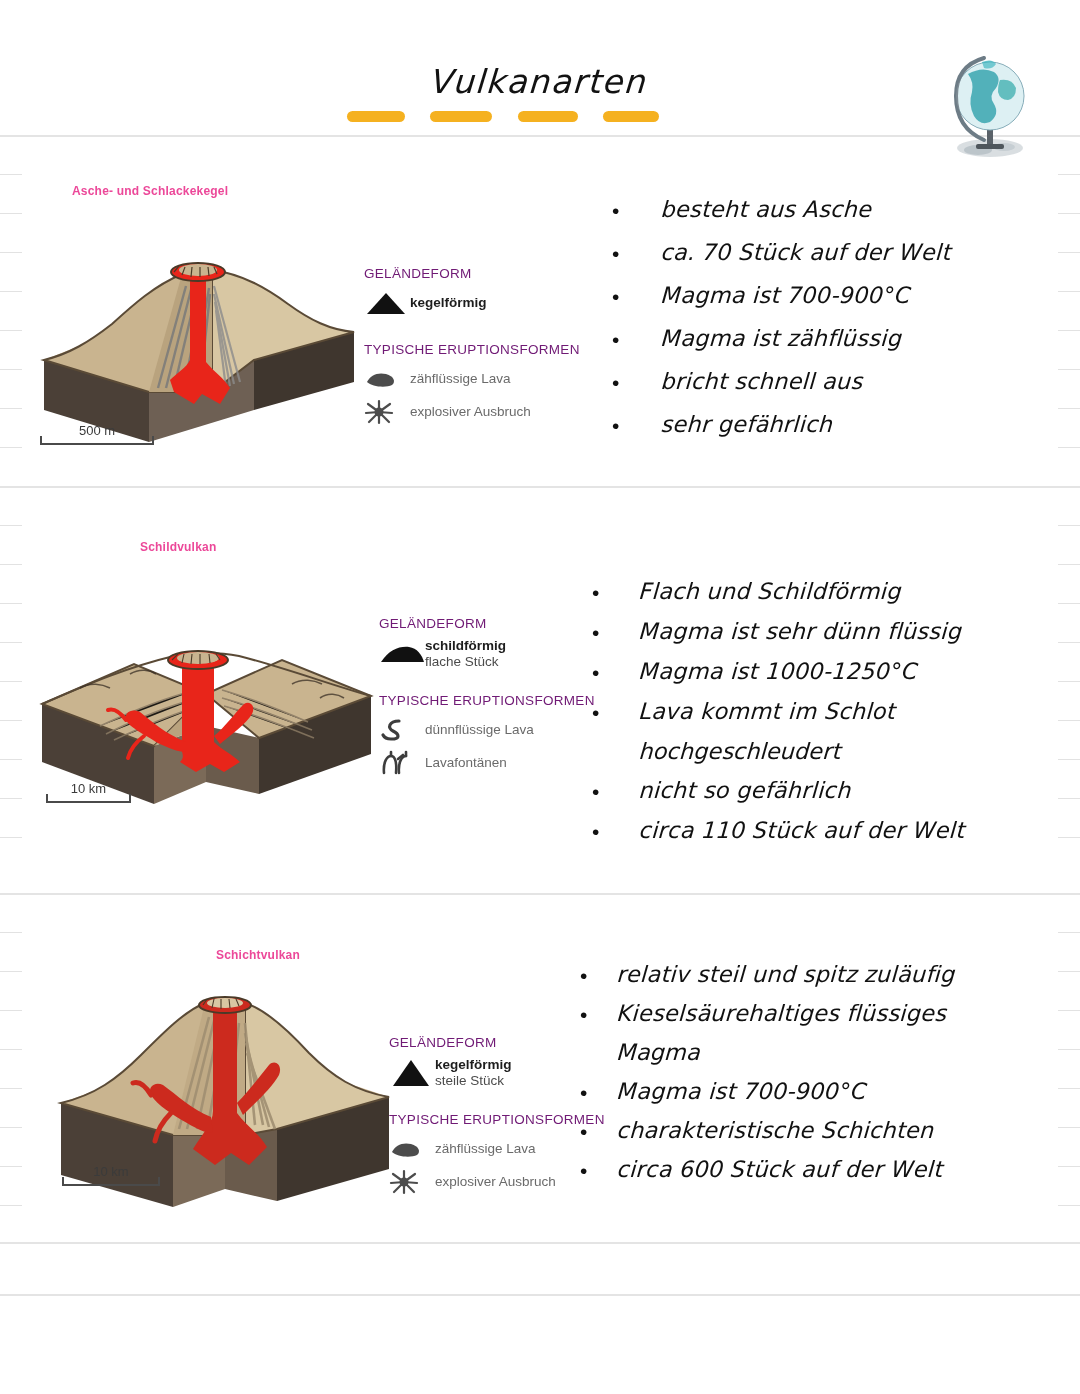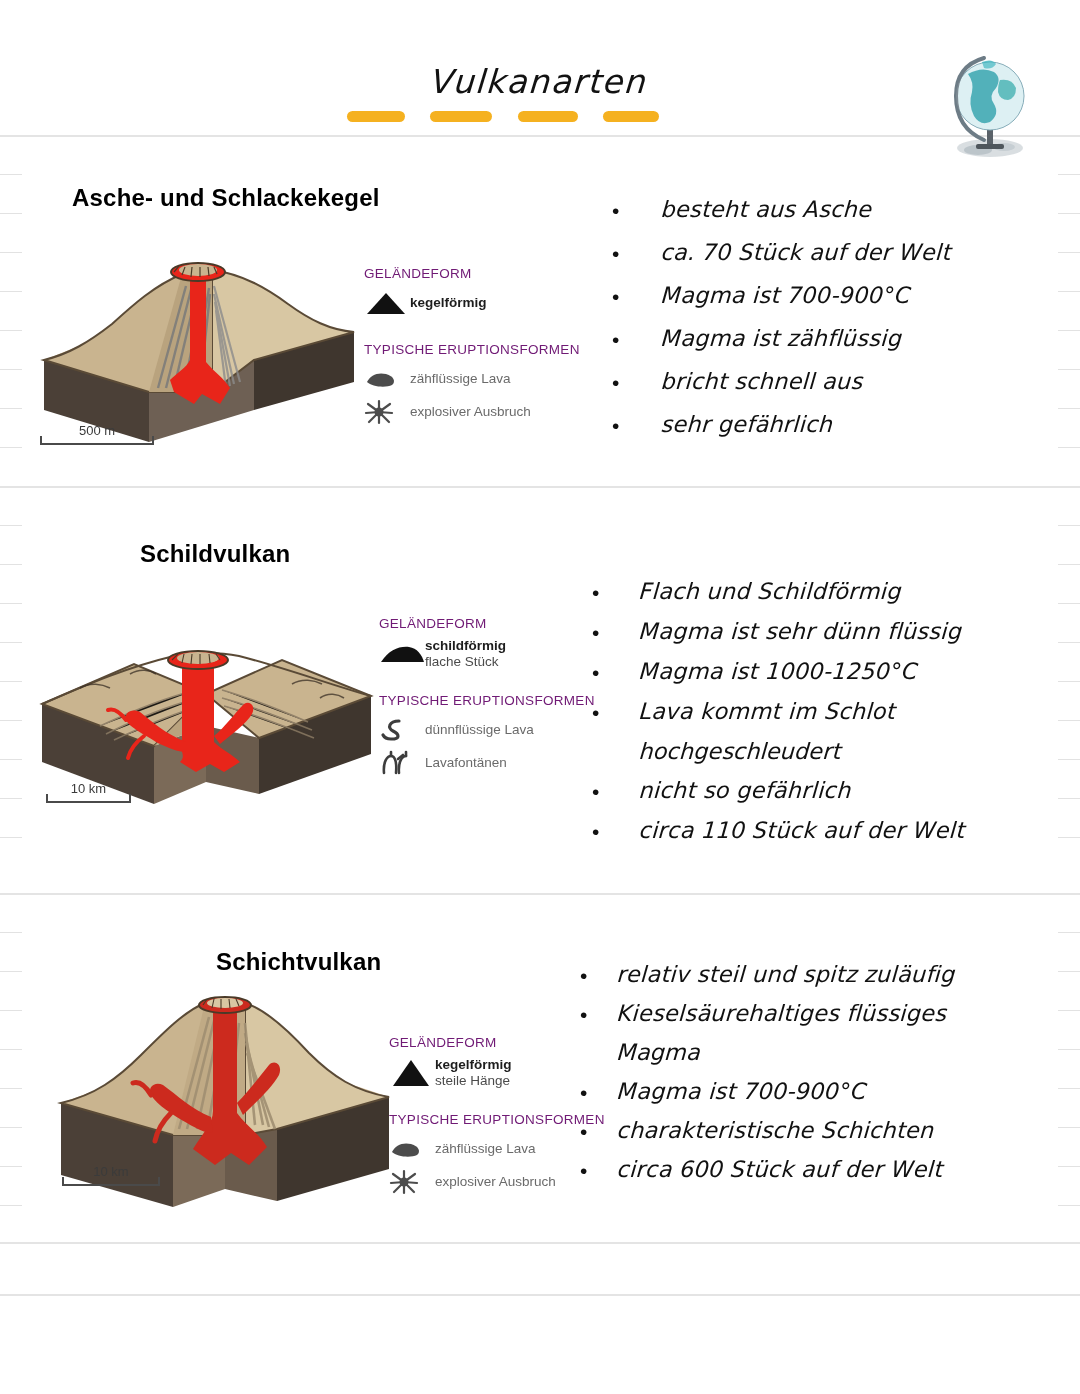--- a/index.html
+++ b/index.html
@@ -107,22 +107,22 @@
     z-index: 4;
   }
   .sec1 { top: 168px; height: 300px; }
   .sec2 { top: 528px; height: 320px; }
   .sec3 { top: 935px; height: 300px; padding-left: 36px; }
 
   .sec-heading {
     position: absolute;
     font-family: "Liberation Sans", sans-serif;
     font-weight: bold;
-    font-size: 24px;
-    color: #000000;
+    font-size: 12px;
+    color: #ec4899;
     letter-spacing: 0.2px;
     white-space: nowrap;
   }
   .sec1 .sec-heading { left: 72px;  top: 16px; }
   .sec2 .sec-heading { left: 140px; top: 12px; }
   .sec3 .sec-heading { left: 216px; top: 13px; }
 
   
   .diagram {
     position: absolute;
@@ -690,21 +690,21 @@
     <div class="legend">
       <div class="legend-title">GELÄNDEFORM</div>
       <div class="legend-row">
         <div class="legend-icon">
           <svg width="44" height="30" viewBox="0 0 44 30">
               <polygon points="22,2 40,28 4,28" fill="#111"></polygon>
             </svg>
         </div>
         <div class="legend-text">
           <span class="strong">kegelförmig</span>
-          <span class="sub">steile Hänge</span>
+          <span class="sub">steile Stück</span>
         </div>
       </div>
       <div class="legend-gap"></div>
       <div class="legend-title">TYPISCHE ERUPTIONSFORMEN</div>
       <div class="legend-row">
         <div class="legend-icon">
           <svg width="34" height="20" viewBox="0 0 34 20">
               <path d="M3,13 C6,6 14,3 22,5 C30,7 32,13 28,16 C22,19 8,18 3,13 Z" fill="#4c4c4c"></path>
             </svg>
         </div>

